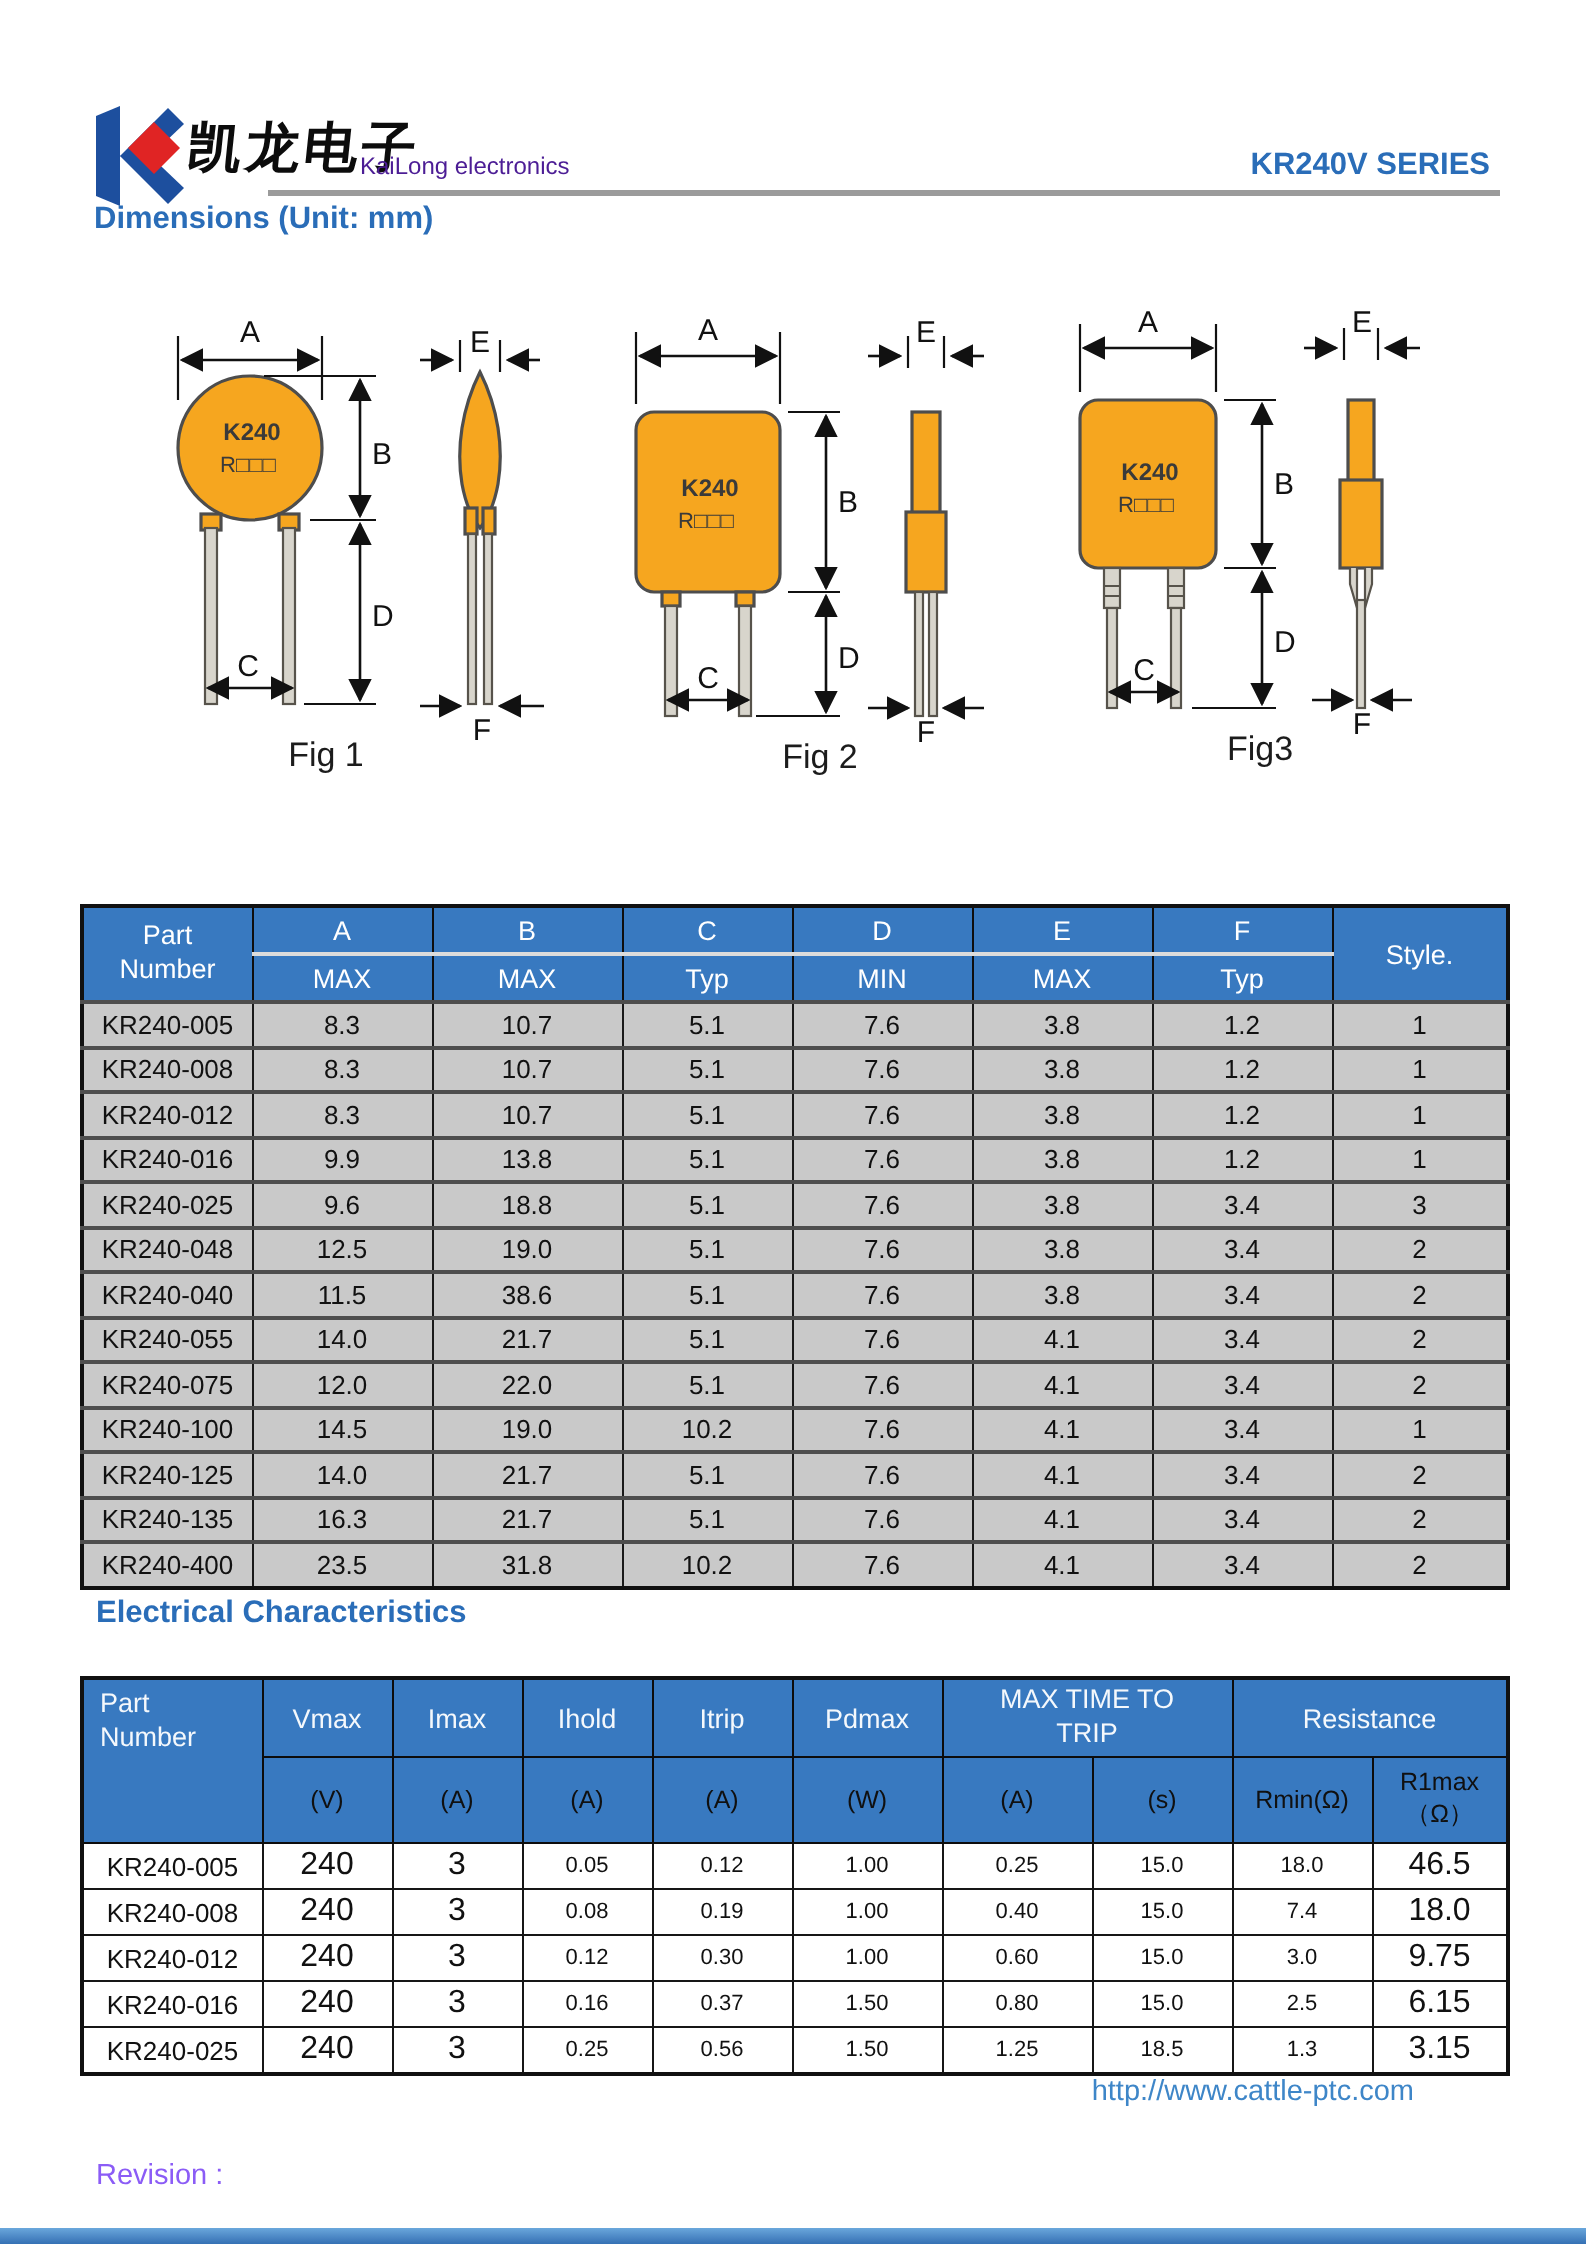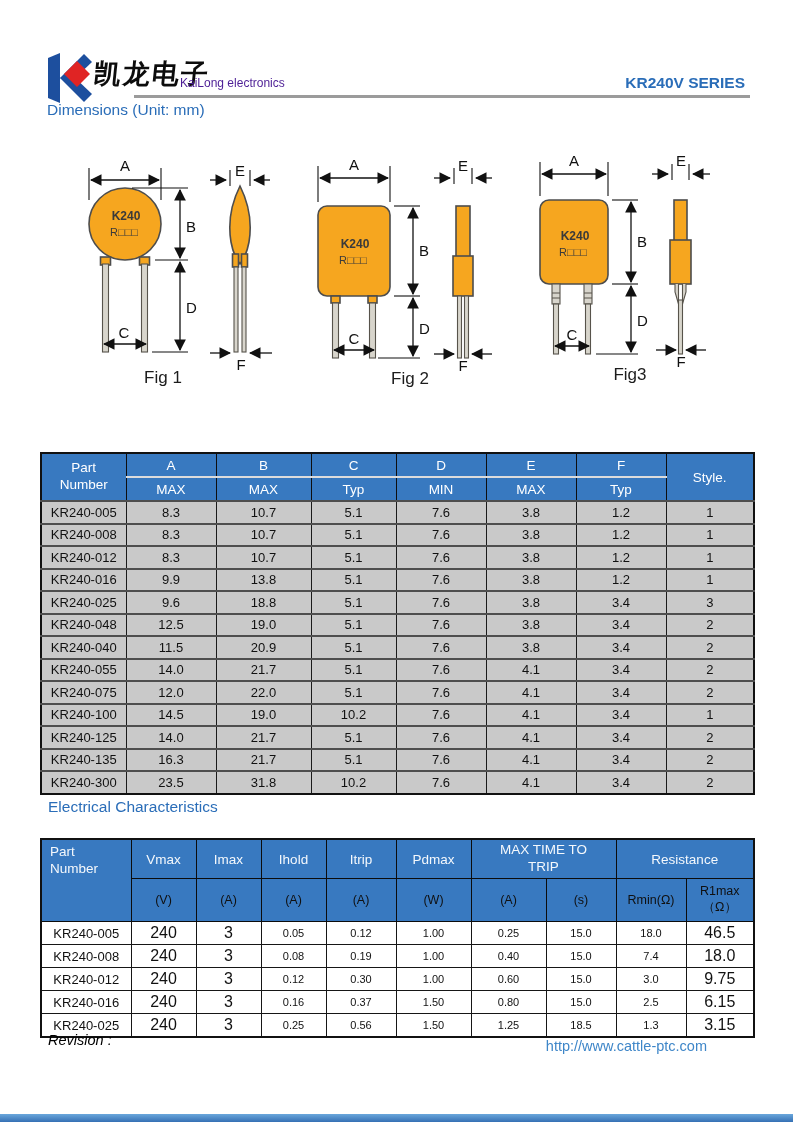--- a/index.html
+++ b/index.html
@@ -7,21 +7,21 @@
         font-family:"Liberation Sans",sans-serif;color:#111;overflow:hidden;}
 
   
   .logo{position:absolute;left:46px;top:52px;width:46px;height:52px;}
   .cn-name{position:absolute;left:94px;top:56px;font-size:27px;font-weight:bold;
            font-family:"DejaVu Serif",serif;letter-spacing:2px;color:#0c0c0c;
            transform:skewX(-6deg);}
   .company{position:absolute;left:180px;top:76px;font-size:12px;color:#4c1d95;}
   .series{position:absolute;right:48px;top:74px;font-size:15.5px;font-weight:bold;color:#2a6db8;}
   .header-rule{position:absolute;left:134px;top:95px;width:616px;height:3px;background:#9b9b9b;}
-  .section-title{position:absolute;font-size:15.5px;font-weight:normal;color:#2a6db8;}
+  .section-title{position:absolute;font-size:15.5px;font-weight:bold;color:#2a6db8;}
   .title-dimensions{left:47px;top:101px;}
   .title-electrical{left:48px;top:798px;}
 
   
   .fig{position:absolute;}
   .fig text{font-family:"Liberation Sans",sans-serif;}
   .dimlab{font-size:15px;fill:#111;}
   .cap{font-size:17px;fill:#1c1c1c;}
   .mark1{font-size:12px;font-weight:bold;fill:#3a3a3a;font-family:"DejaVu Sans",sans-serif;}
   .mark2{font-size:11px;fill:#3a3a3a;font-family:"DejaVu Sans",sans-serif;}
@@ -48,21 +48,21 @@
   .elec-table tr.h1 th{height:38px;}
   .elec-table tr.h2 th{height:42px;}
   .elec-table td{background:#fff;color:#111;border:1px solid #161616;height:22px;
                  text-align:center;padding:0;font-size:13px;}
   .elec-table td.big{font-size:16px;}
   .elec-table td.small{font-size:11px;}
   .elec-table td.part{font-size:13px;}
   .two-line{line-height:1.25;display:block;}
 
   
-  .revision{position:absolute;left:48px;top:1032px;font-size:14.5px;color:#000000;font-style:italic;}
+  .revision{position:absolute;left:48px;top:1080px;font-size:14.5px;color:#8b5cf6;}
   .site-url{position:absolute;right:86px;top:1038px;font-size:14.5px;color:#3e86c8;}
   .bottom-bar{position:absolute;left:0;bottom:0;width:793px;height:8px;
               background:linear-gradient(180deg,#6aa7dc,#3570b4);}
 </style>
 </head>
 <body>
 
 <div class="page">
 
   <svg width="0" height="0" style="position:absolute" aria-hidden="true">
@@ -290,21 +290,21 @@
           <td>19.0</td>
           <td>5.1</td>
           <td>7.6</td>
           <td>3.8</td>
           <td>3.4</td>
           <td>2</td>
         </tr>
         <tr>
           <td>KR240-040</td>
           <td>11.5</td>
-          <td>20.9</td>
+          <td>38.6</td>
           <td>5.1</td>
           <td>7.6</td>
           <td>3.8</td>
           <td>3.4</td>
           <td>2</td>
         </tr>
         <tr>
           <td>KR240-055</td>
           <td>14.0</td>
           <td>21.7</td>
@@ -348,21 +348,21 @@
           <td>KR240-135</td>
           <td>16.3</td>
           <td>21.7</td>
           <td>5.1</td>
           <td>7.6</td>
           <td>4.1</td>
           <td>3.4</td>
           <td>2</td>
         </tr>
         <tr>
-          <td>KR240-300</td>
+          <td>KR240-400</td>
           <td>23.5</td>
           <td>31.8</td>
           <td>10.2</td>
           <td>7.6</td>
           <td>4.1</td>
           <td>3.4</td>
           <td>2</td>
         </tr>
       </tbody>
   </table>

